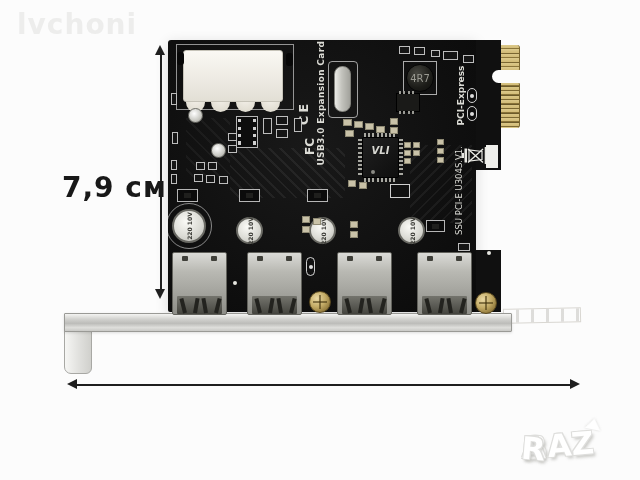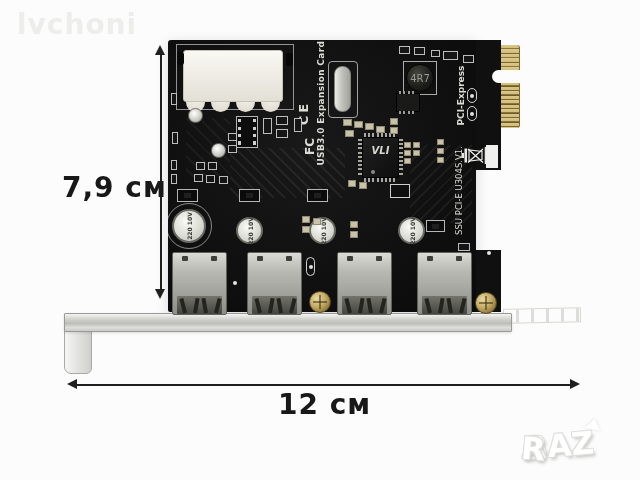--- a/index.html
+++ b/index.html
@@ -289,21 +289,20 @@
     <div class="hu"></div>
       <div class="line"></div>
       <div class="hd"></div>
   </div>
   <div id="h-arrow">
     <div class="hl"></div>
       <div class="line"></div>
       <div class="hr"></div>
   </div>
   <div id="dim-h" class="dim-label">7,9 см</div>
-  <div id="dim-w" class="dim-label">12 см</div>
 
   <div id="store-logo">
     <span id="bz1" class="bz">BAZ</span>
       <span id="bz2" class="bz">A</span>
       <span id="bz3" class="bz">R</span>
     <div id="bz-arrow"></div>
   </div>
 
 <div class="sm-diode" style="left: 177px; top: 189px; width: 21px; height: 13px;">
       <i></i>

